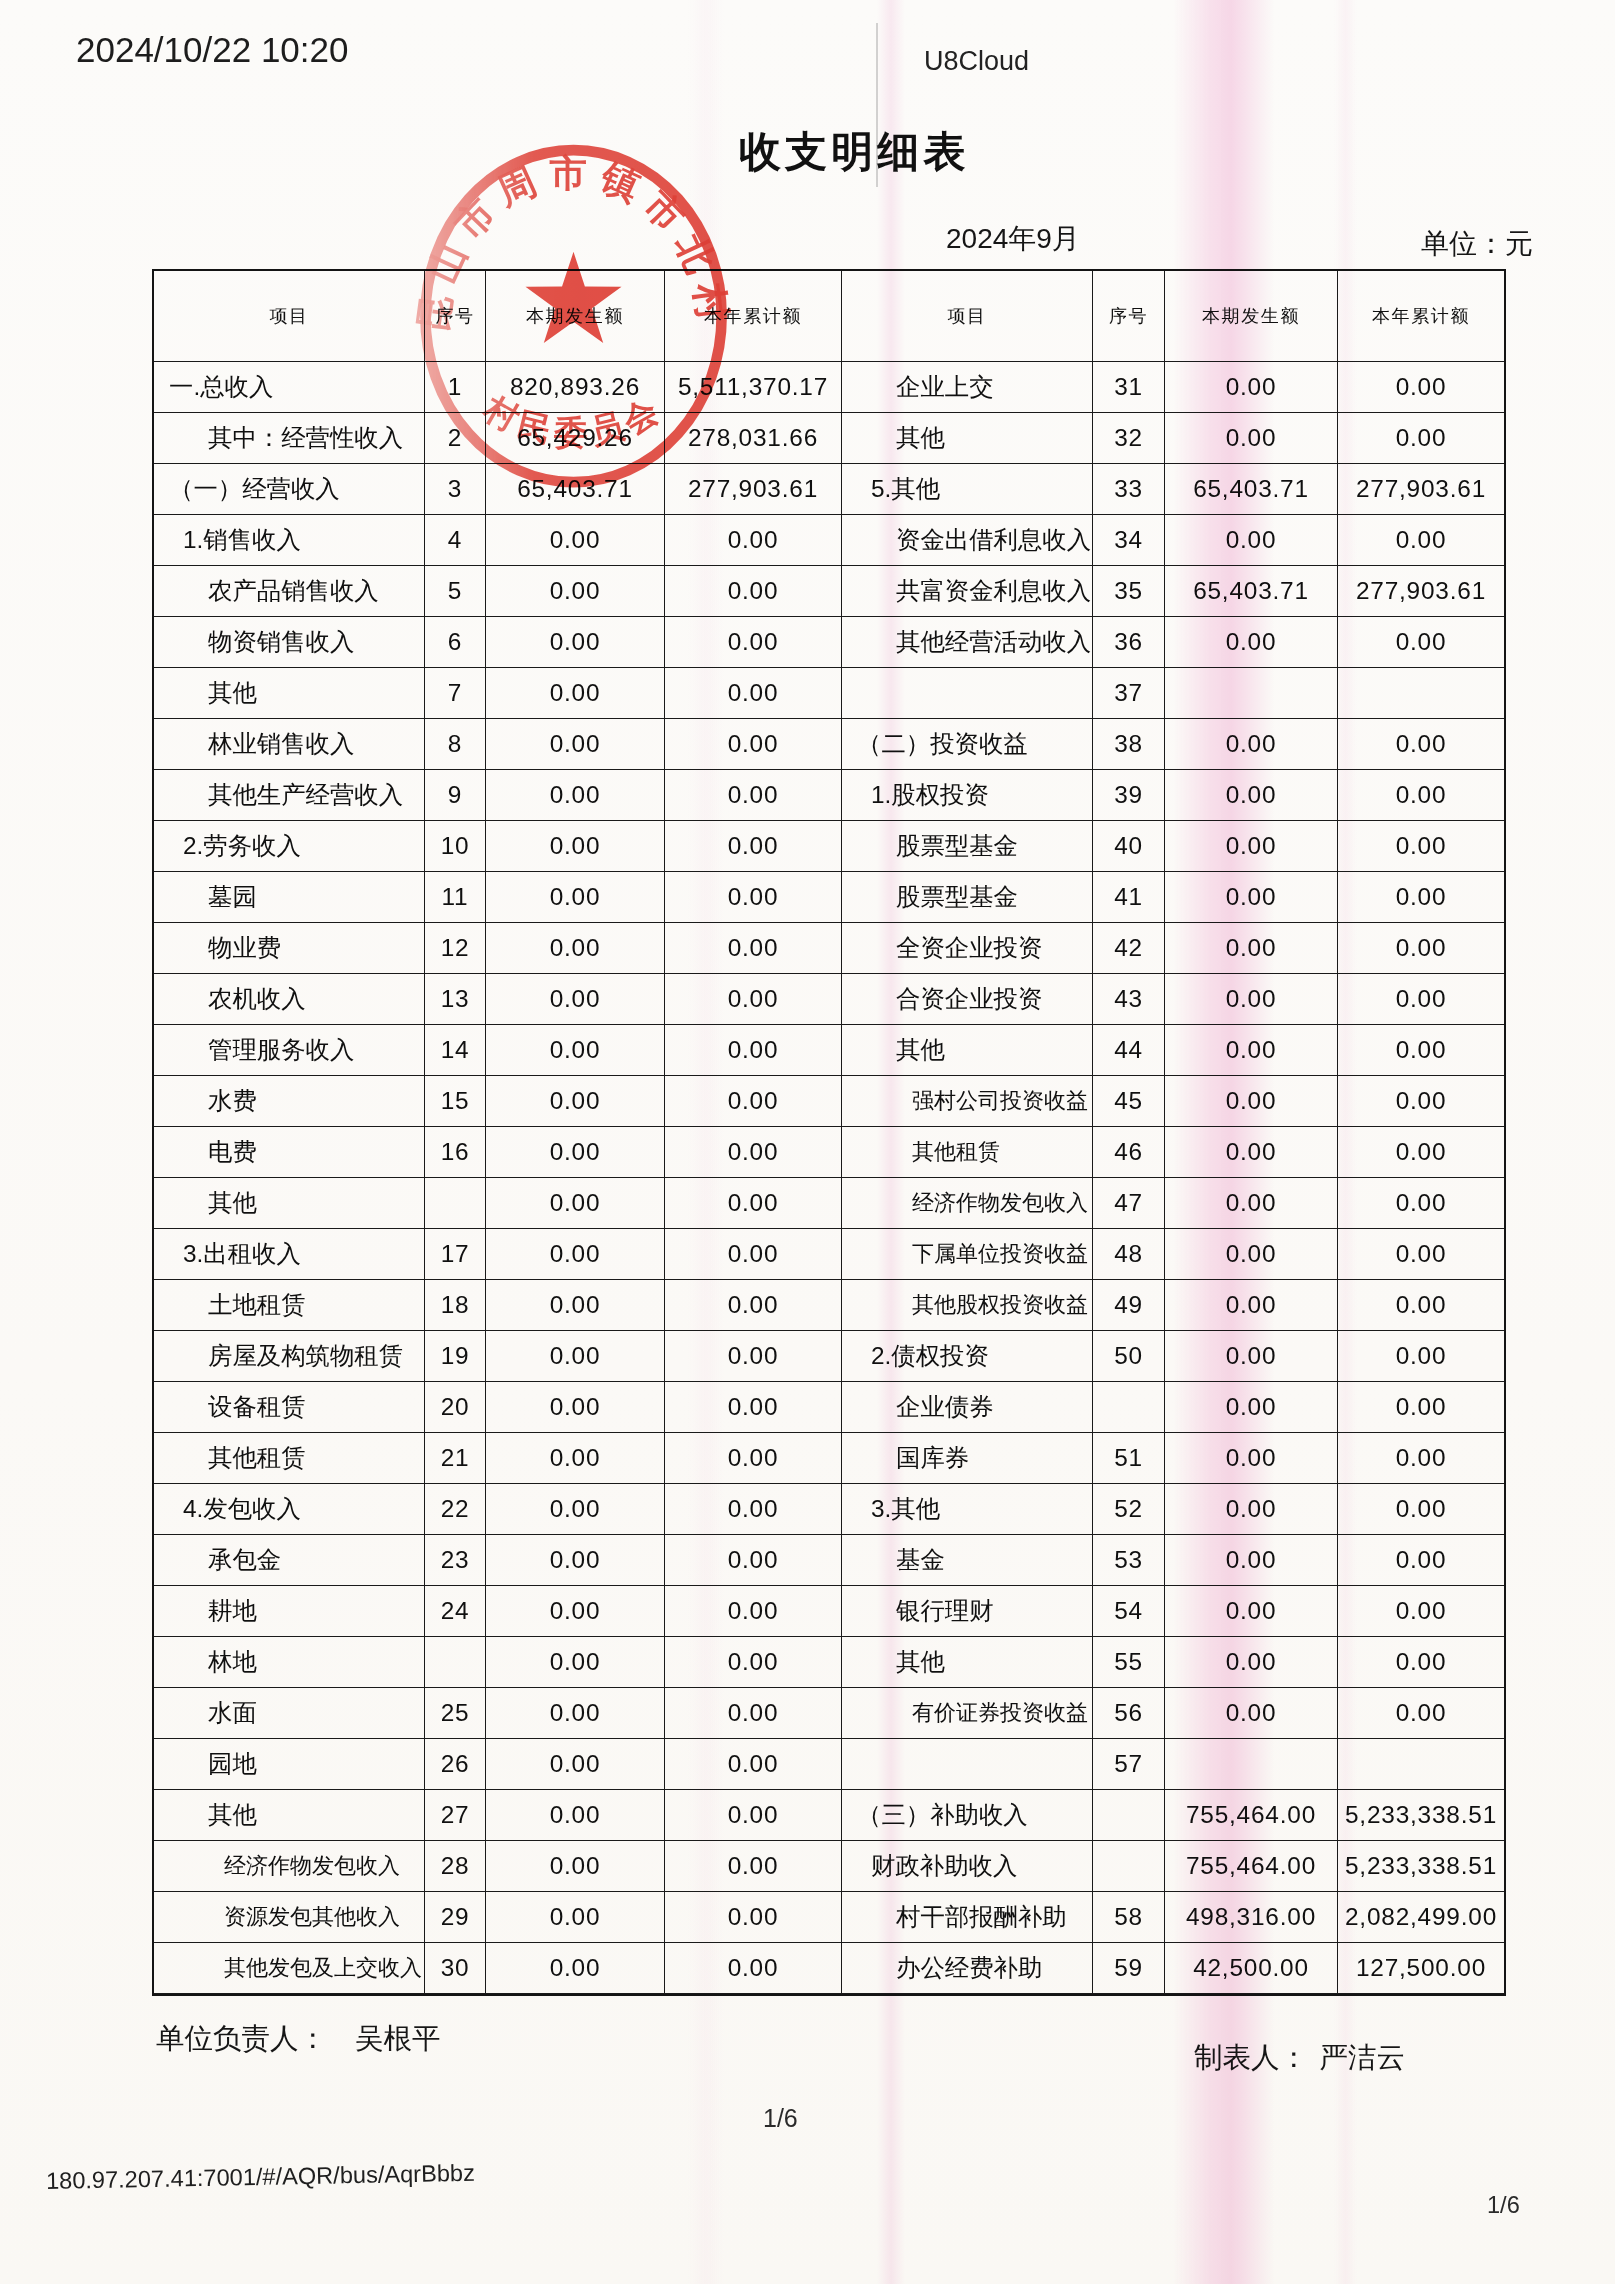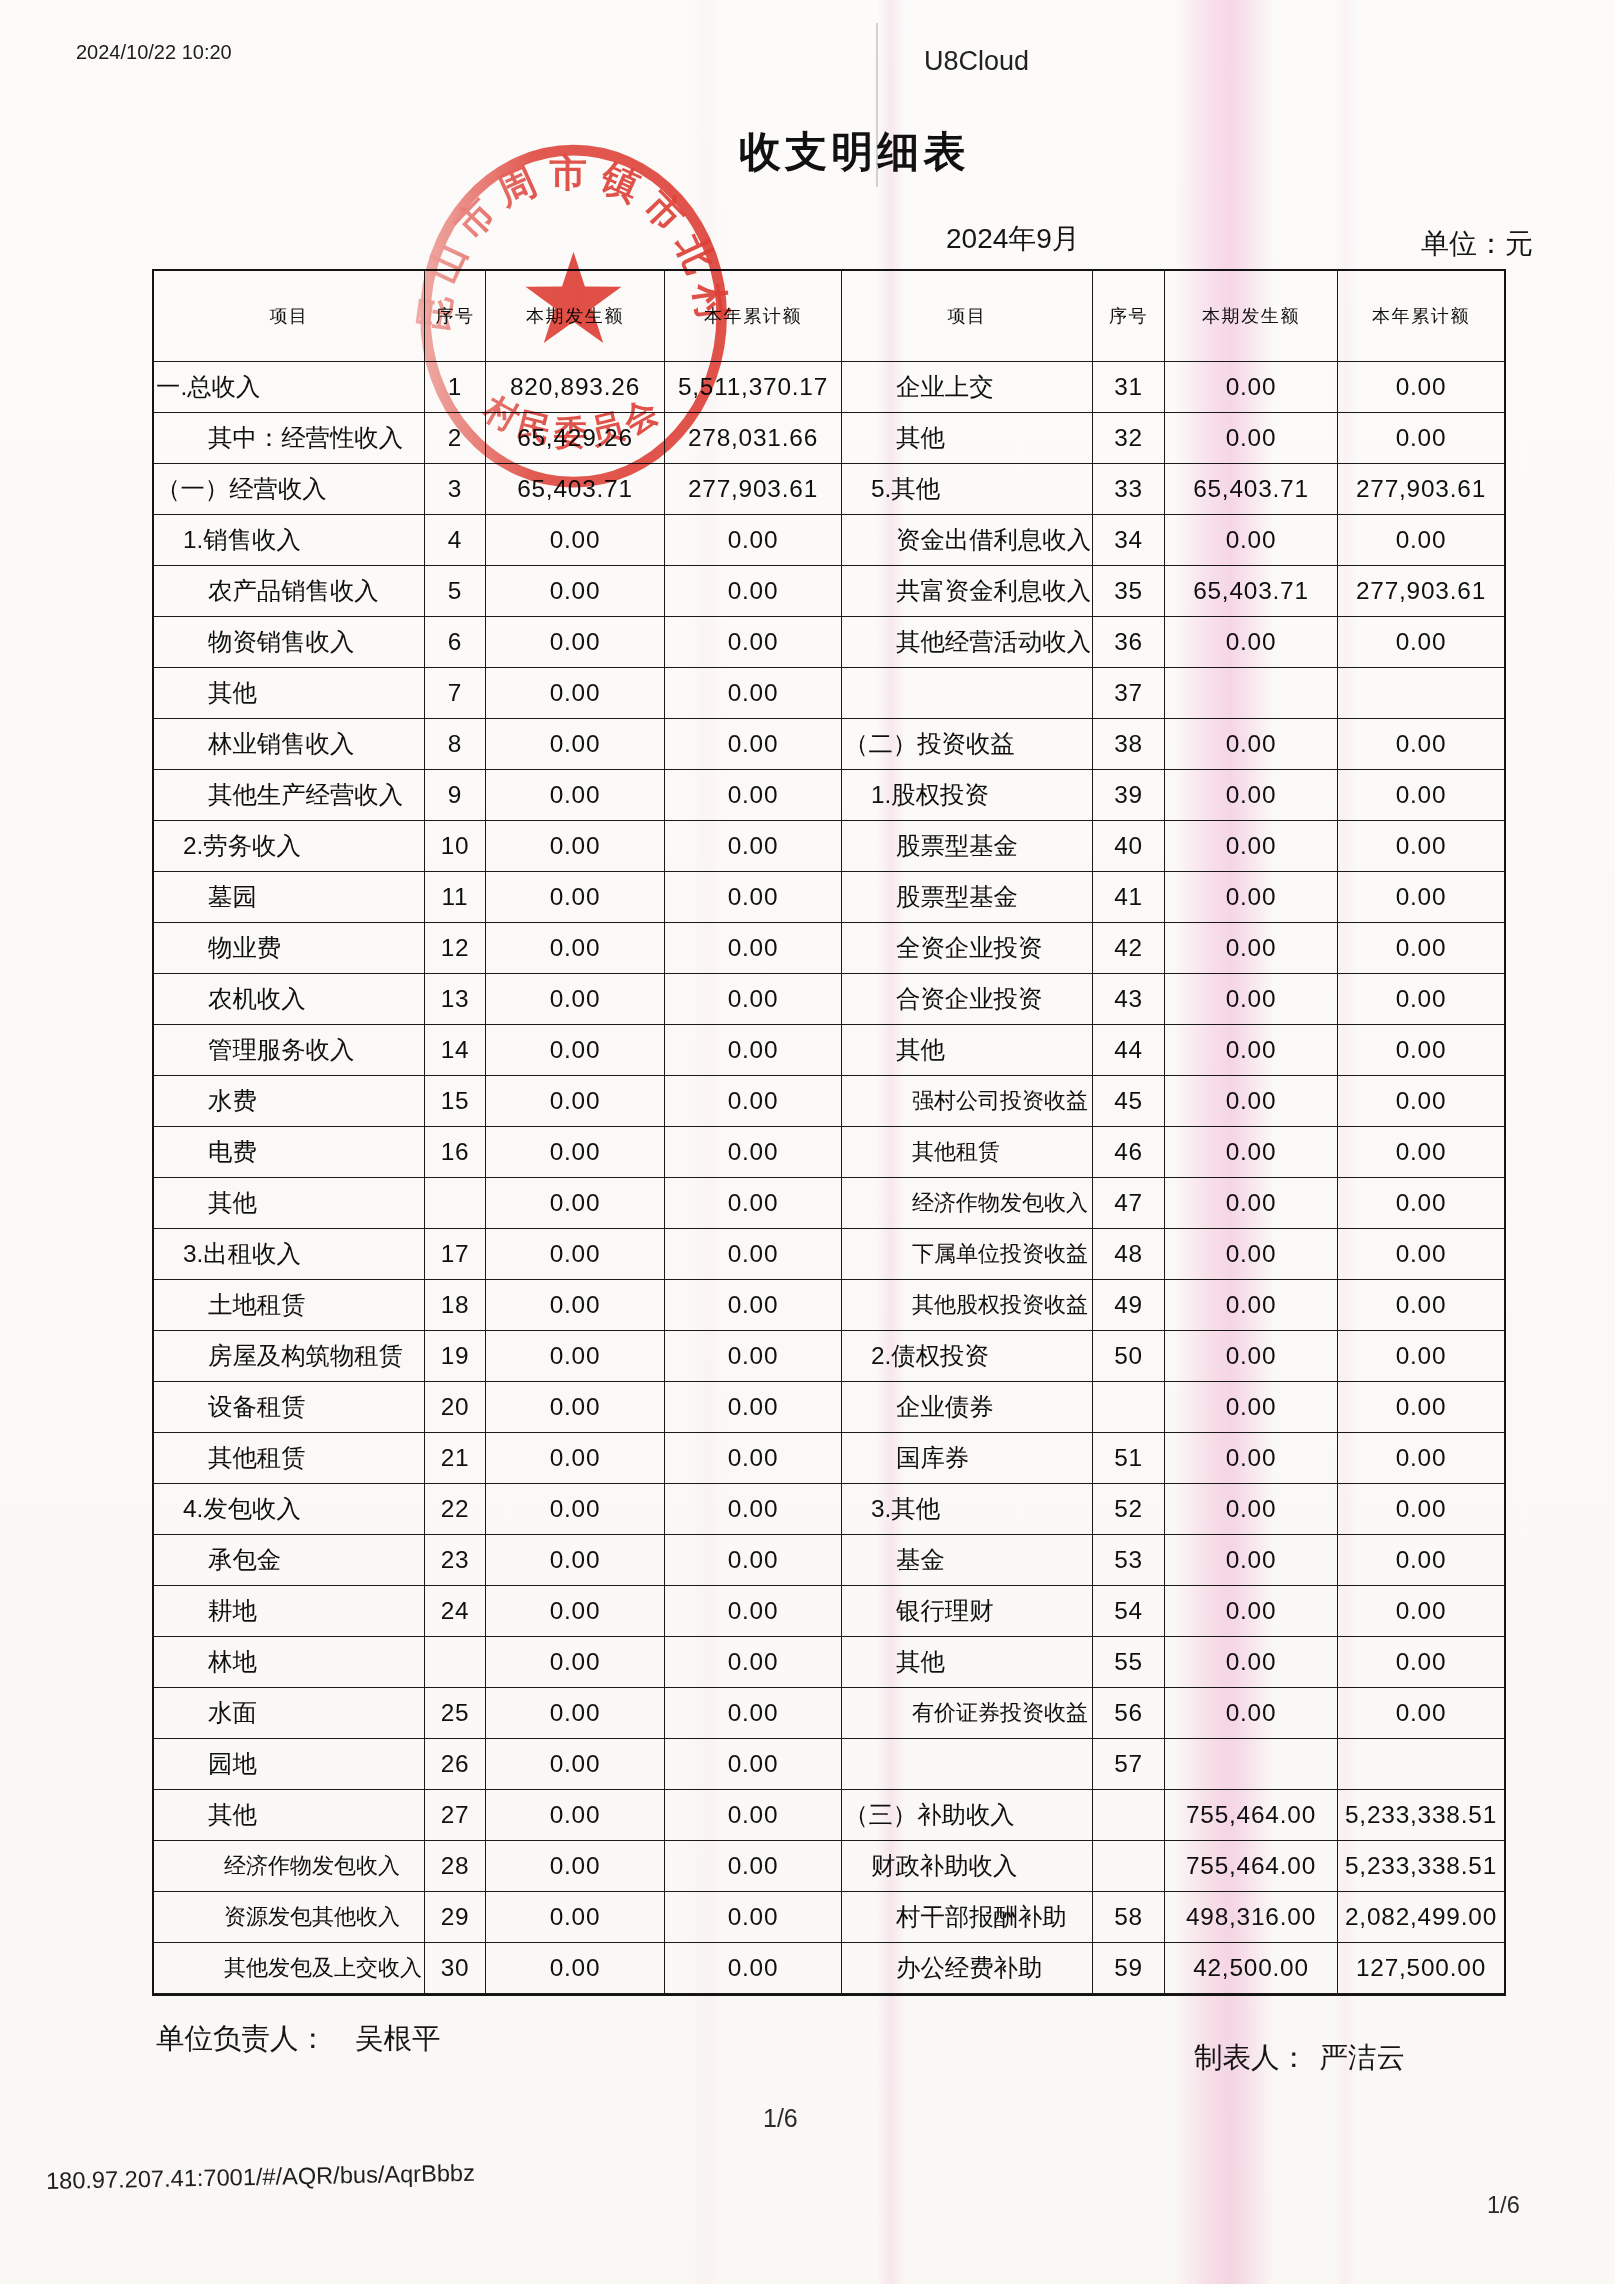--- a/index.html
+++ b/index.html
@@ -7,21 +7,21 @@
   #page{
     position:relative;
     width:1616px;height:2284px;
     margin:0 auto;
     background:linear-gradient(180deg,#fcfbf9 0%,#fbf9f6 60%,#faf8f4 100%);
     overflow:hidden;
     font-family:"Liberation Sans","DejaVu Sans",sans-serif;
     color:#161616;
   }
   .abs{position:absolute;}
-  .printed-at{left:76px;top:41px;font-size:20px;color:#1d1d1d;}
+  .printed-at{left:76px;top:30px;font-size:35px;color:#1d1d1d;}
   .app-name{left:924px;top:46px;font-size:27px;color:#222;}
   .title{left:739px;top:124px;font-size:42px;font-weight:600;letter-spacing:4.1px;color:#111;}
   .unit-line{left:159px;top:212px;font-size:28.5px;color:#121212;}
   .period{left:946px;top:220px;font-size:28px;}
   .unit{left:1421px;top:225px;font-size:28px;}
 
   
   .tbl{
     position:absolute;left:152px;top:269px;
     display:grid;
@@ -35,21 +35,21 @@
     border-right:1.6px solid #1a1a1a;
     border-bottom:1.6px solid #1a1a1a;
     display:flex;align-items:center;
     font-size:24.4px;color:#101010;
     overflow:hidden;white-space:nowrap;
     box-sizing:border-box;
   }
   .cell:nth-child(8n){border-right:none;}
   .h{justify-content:center;font-size:18px;letter-spacing:1.6px;}
   .no,.num{justify-content:center;letter-spacing:0.8px;}
-  .label.indent-0{padding-left:2px;}
+  .label.indent-0{padding-left:15px;}
   .label.indent-1{padding-left:29px;}
   .label.indent-2{padding-left:54px;}
   .label.indent-3{padding-left:70px;font-size:22px;}
 
   
   .resp{left:156px;top:2020px;font-size:28.5px;}
   .resp .name{margin-left:28px;text-align:center;}
   .prep{left:1194px;top:2039px;font-size:28.5px;}
   .prep .name{margin-left:11.4px;}
   .page-center{left:763px;top:2104px;font-size:25px;color:#2a2a2a;}

